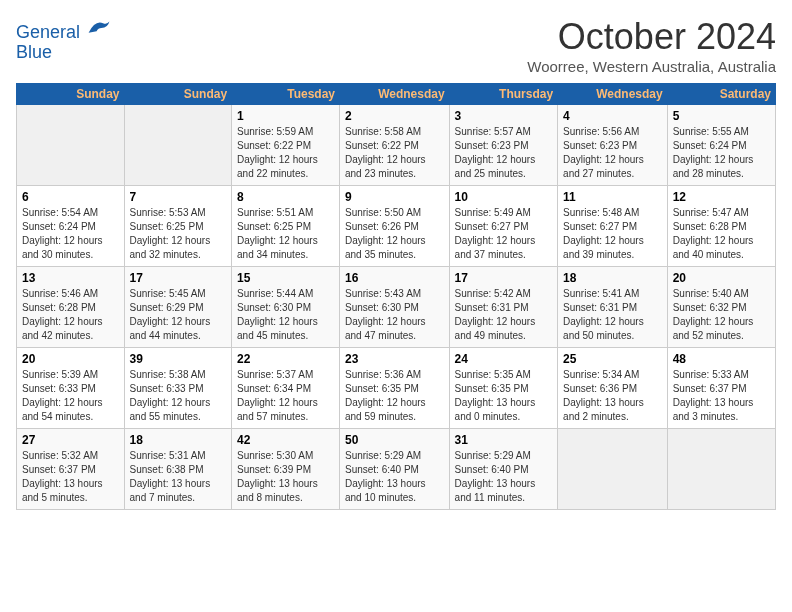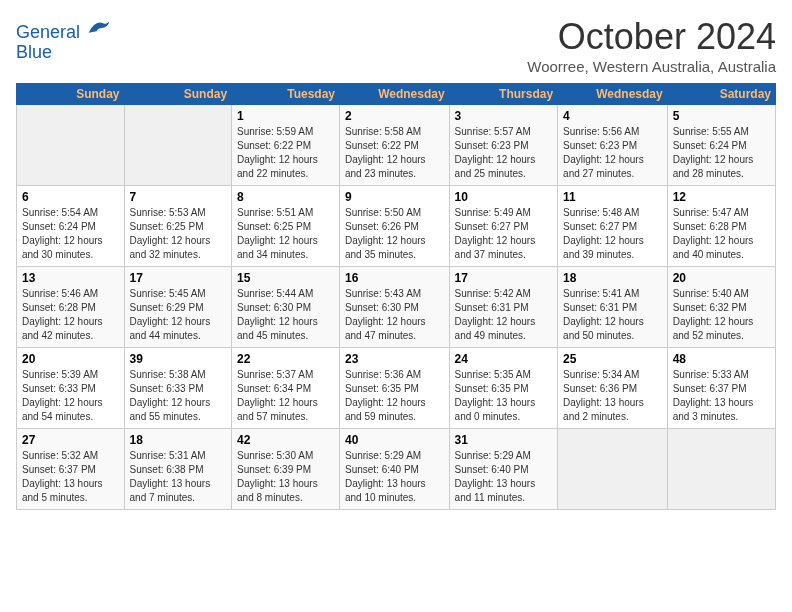--- a/index.html
+++ b/index.html
@@ -248,21 +248,21 @@
         </td>
         <td>
           <span class="day-num">18</span>
           <div class="day-detail">Sunrise: 5:31 AM<br>Sunset: 6:38 PM<br>Daylight: 13 hours and 7 minutes.</div>
         </td>
         <td>
           <span class="day-num">42</span>
           <div class="day-detail">Sunrise: 5:30 AM<br>Sunset: 6:39 PM<br>Daylight: 13 hours and 8 minutes.</div>
         </td>
         <td>
-          <span class="day-num">40</span>
+          <span class="day-num">50</span>
           <div class="day-detail">Sunrise: 5:29 AM<br>Sunset: 6:40 PM<br>Daylight: 13 hours and 10 minutes.</div>
         </td>
         <td>
           <span class="day-num">31</span>
           <div class="day-detail">Sunrise: 5:29 AM<br>Sunset: 6:40 PM<br>Daylight: 13 hours and 11 minutes.</div>
         </td>
         <td class="empty-cell"></td>
         <td class="empty-cell"></td>
       </tr>
     </tbody>

